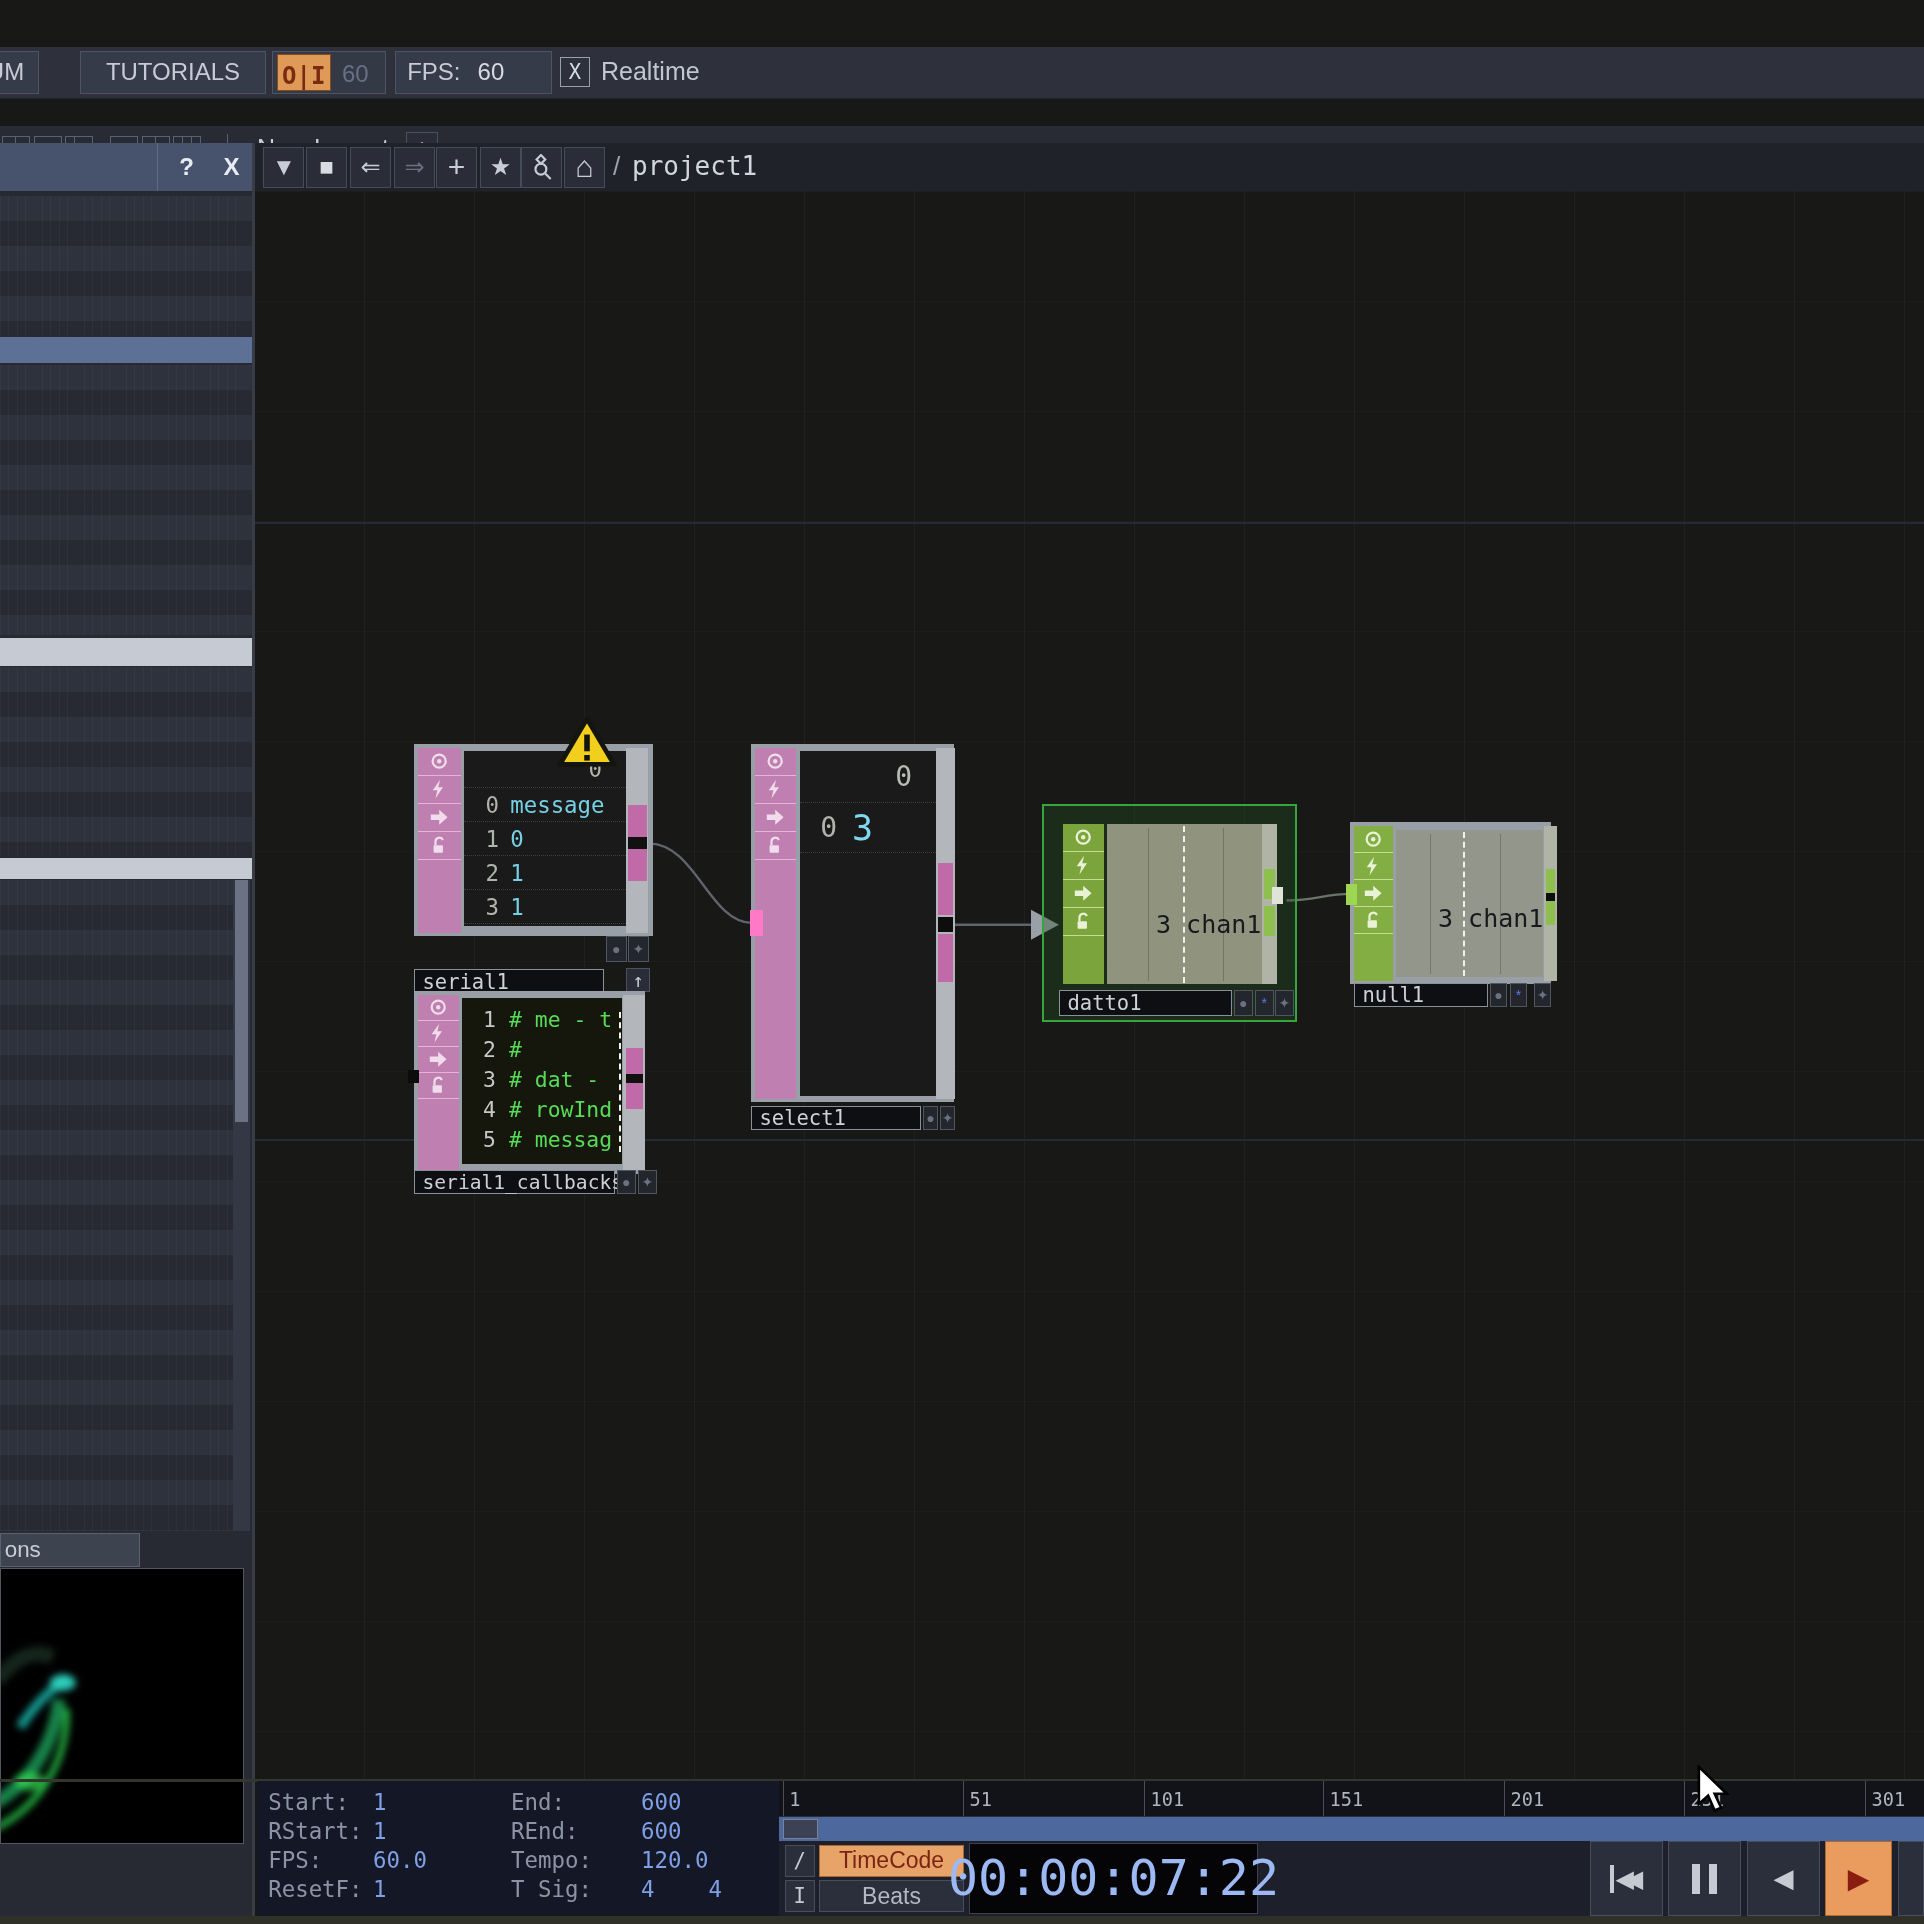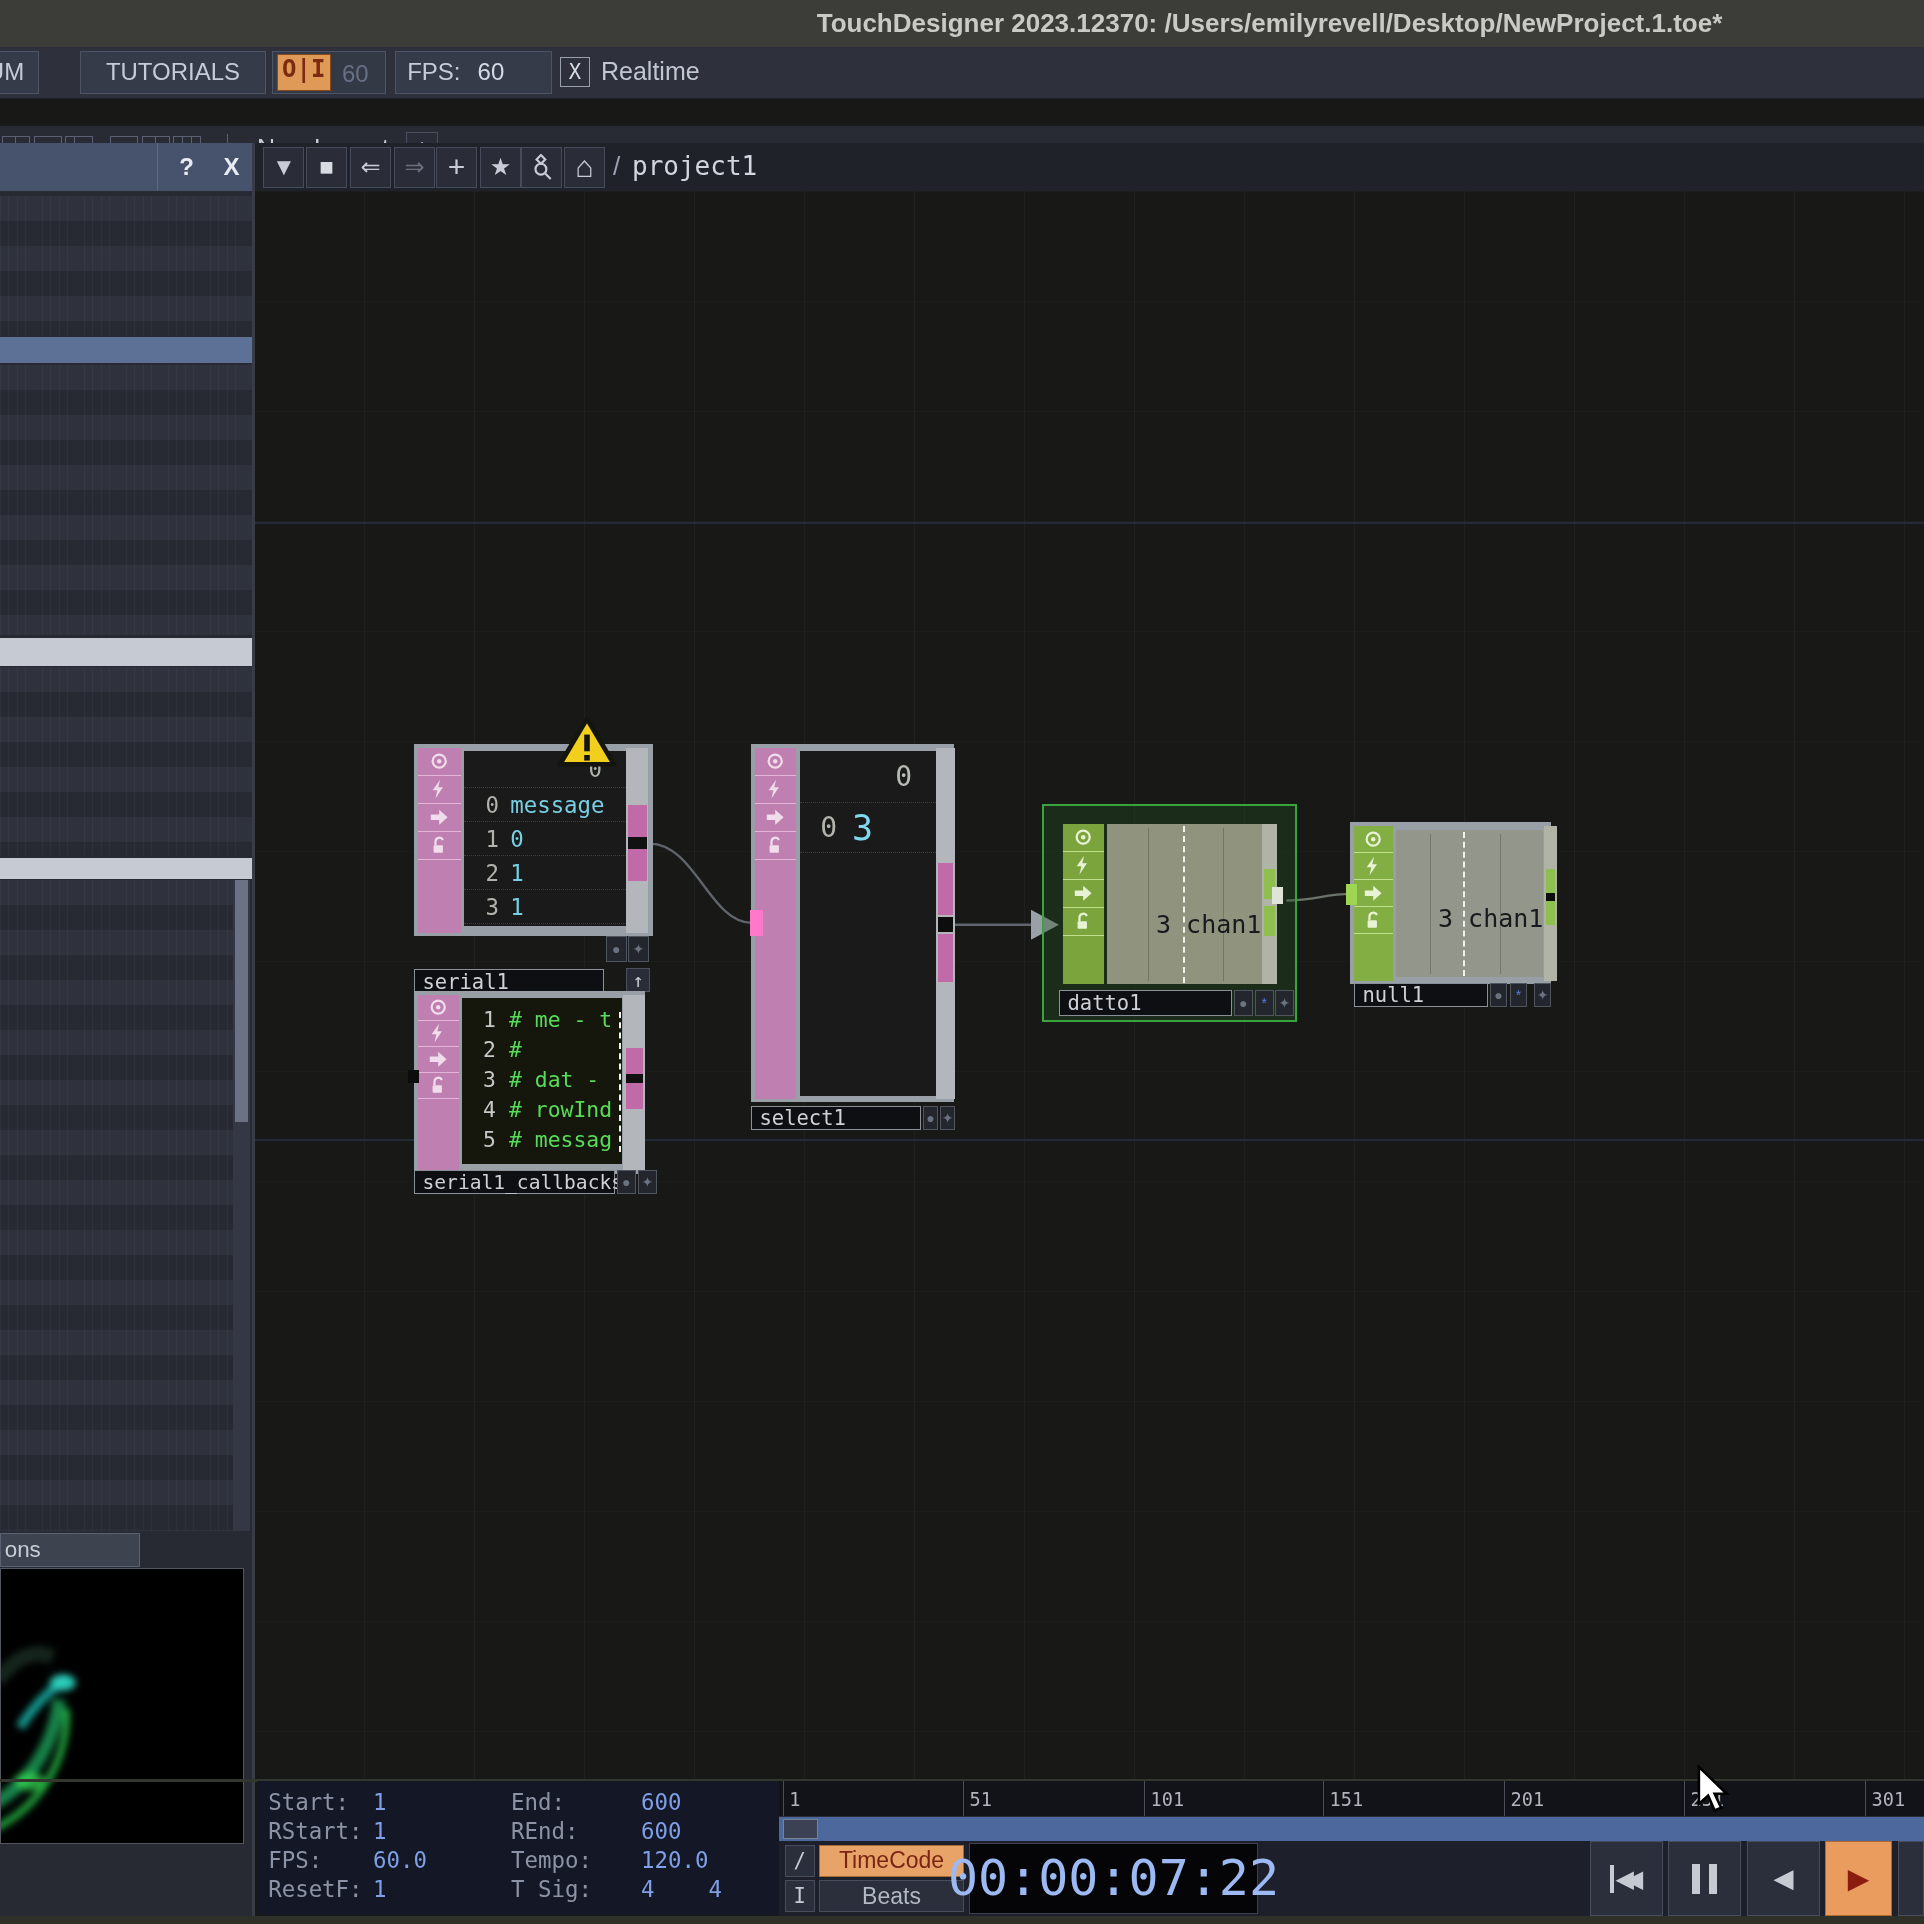--- a/index.html
+++ b/index.html
@@ -67,33 +67,30 @@
   .timefield{position:absolute;background:#050507;border:0.9px solid #3c414c;color:#9cb9f4;display:flex;align-items:center;justify-content:center;box-sizing:border-box;}
   .pausebar{width:8.4px;height:30px;background:#c6cad2;}
   .hl{position:absolute;background:#242a38;height:1.9px;left:0;width:1671px;}
   .wires{position:absolute;left:0;top:0;width:1924px;height:1924px;pointer-events:none;}
 </style>
 </head>
 <body>
 
 <div class="stage">
 
-  <div class="abs titlebar">
-    <span>TouchDesigner 2023.12370: /Users/emilyrevell/Desktop/NewProject.1.toe*</span>
-  </div>
 
   <div class="abs menubar">
     <div class="menubtn" style="left:-28px;width:67px;">
         <span>UM</span>
       </div>
     <div class="menubtn" style="left:80px;width:186px;">
         <span>TUTORIALS</span>
       </div>
     <div class="menubtn" style="left:272px;width:114px;background:#343946;">
-      <div style="position:absolute;left:3.7px;top:2.8px;width:52px;height:35px;background:#e09a58;border:0.9px solid #8a4a20;color:#7c2a12;font-weight:bold;display:flex;align-items:flex-start;justify-content:center;" class="mono">
+      <div style="position:absolute;left:3.7px;top:2.8px;width:52px;height:35px;background:#e09a58;border:0.9px solid #8a4a20;color:#7c2a12;font-weight:bold;display:flex;align-items:flex-end;justify-content:center;" class="mono">
           <span>O|I</span>
         </div>
       <span style="position:absolute;left:69px;top:8.4px;color:#667086;">60</span>
     </div>
     <div class="menubtn" style="left:395px;width:157px;justify-content:flex-start;padding-left:11.2px;">
       <span>FPS:</span>
       <span style="margin-left:17px;color:#d6dae4;">60</span>
     </div>
     <div style="position:absolute;left:560px;top:10.3px;width:30px;height:30px;border:1.9px solid #98a0b0;display:flex;align-items:center;justify-content:center;font-size:20.5px;color:#d8dce4;box-sizing:border-box;" class="mono">
         <span>X</span>

